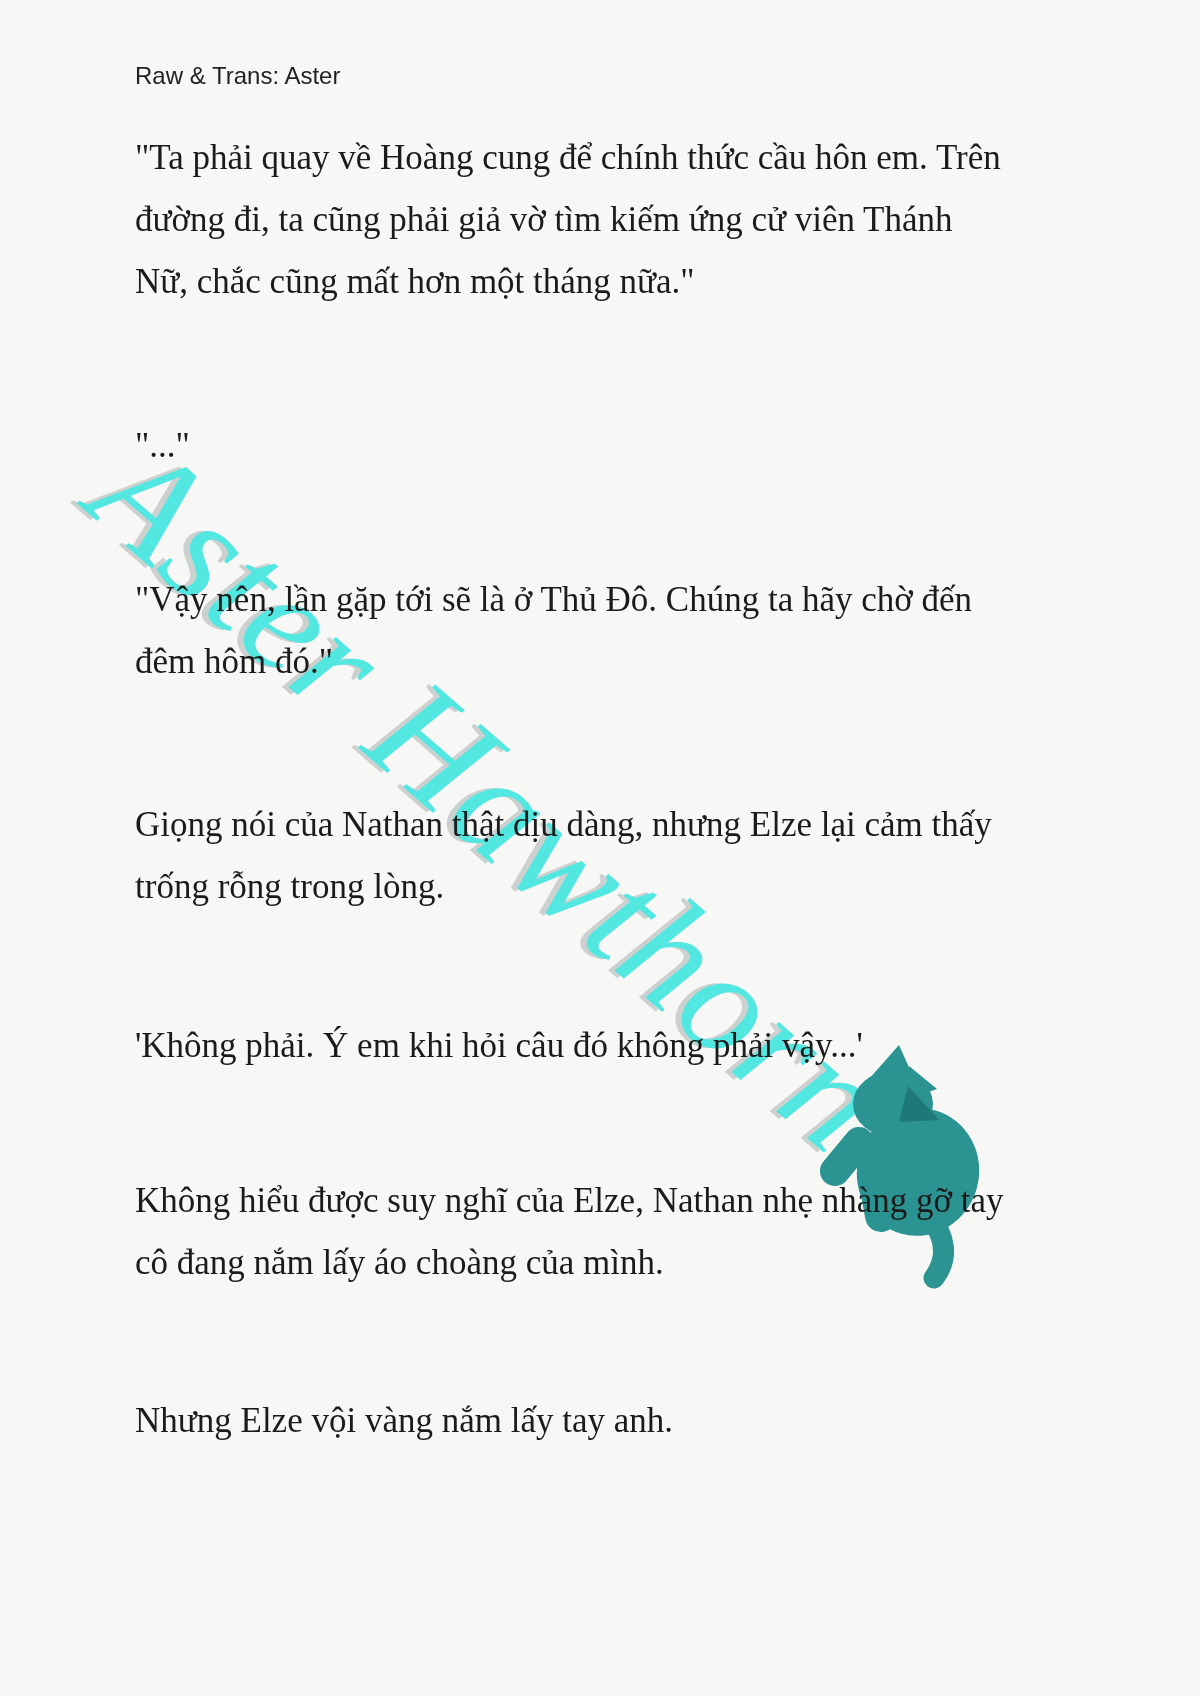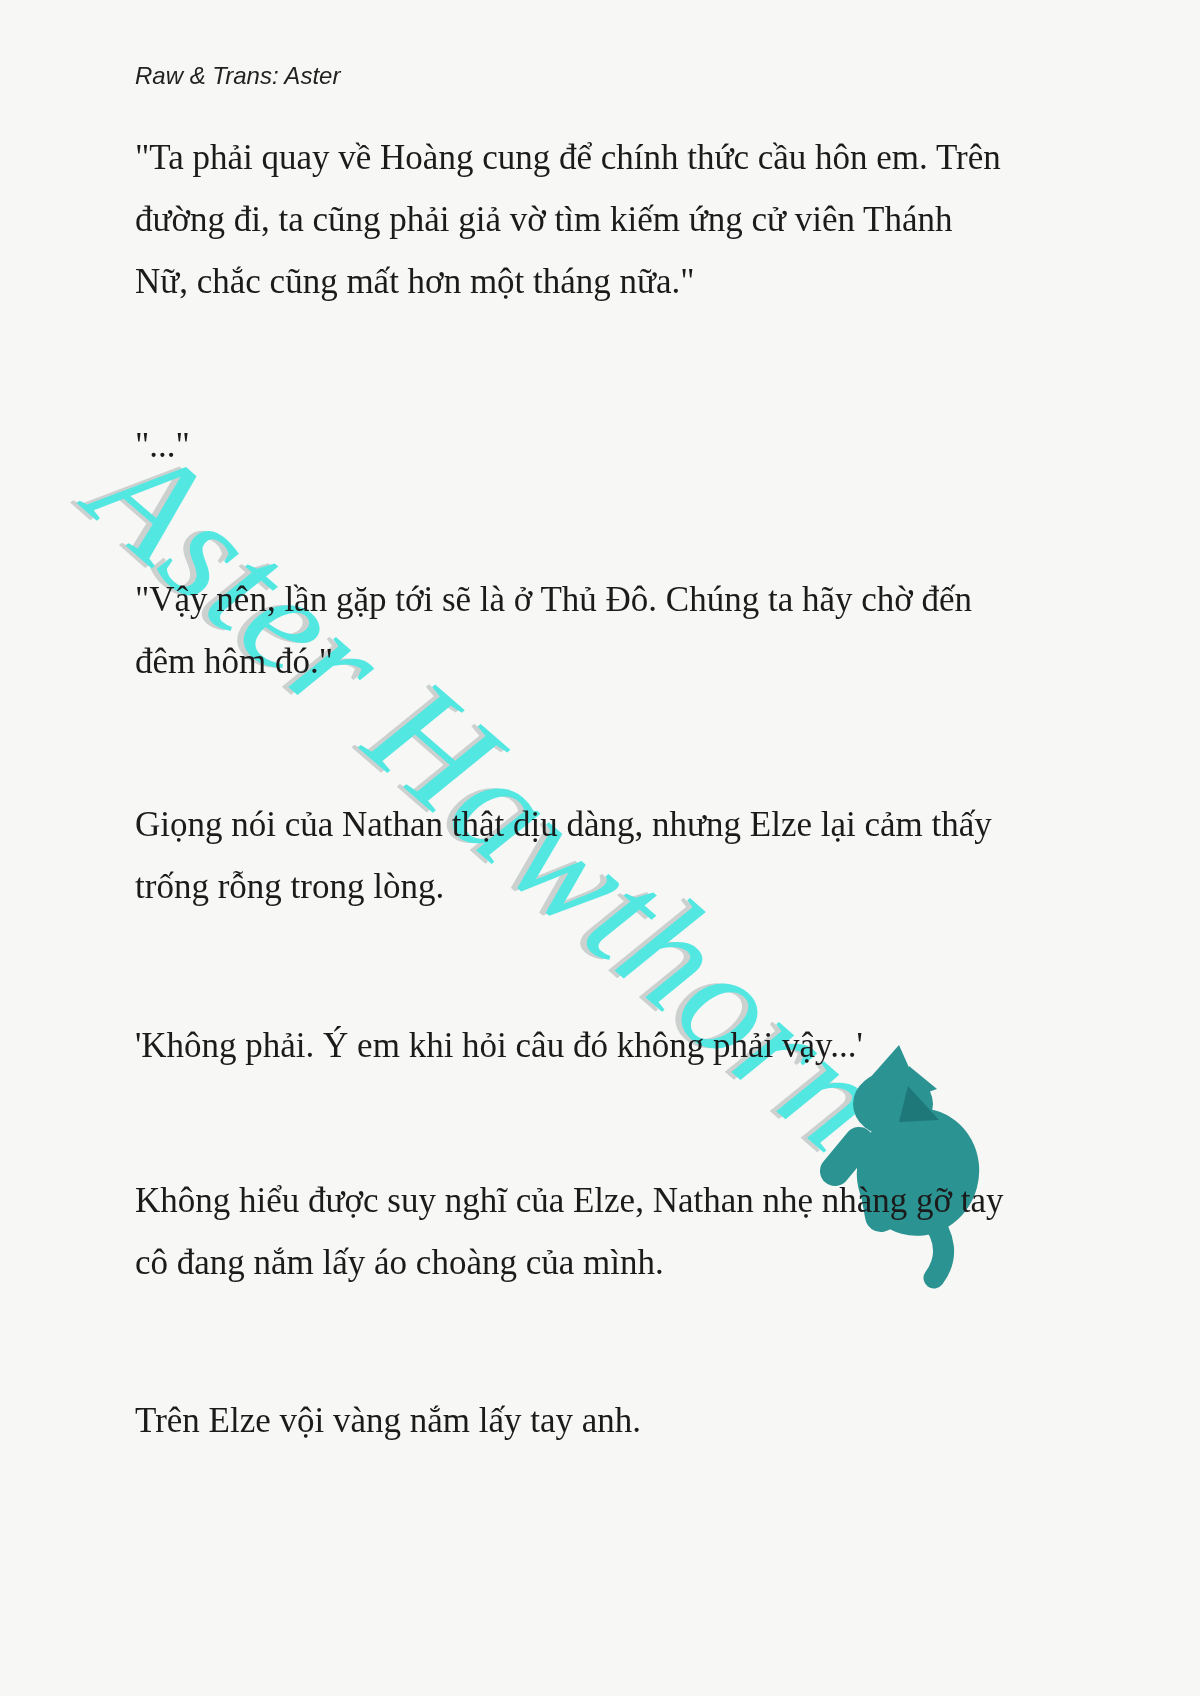--- a/index.html
+++ b/index.html
@@ -18,21 +18,20 @@
   }
   .credit {
     position: absolute;
     left: 135px;
     top: 62px;
     font-family: "Liberation Sans", sans-serif;
     font-size: 24px;
     line-height: 28px;
     color: #222;
     z-index: 3;
-    font-style: italic;
   }
   .para {
     position: absolute;
     left: 135px;
     width: 920px;
     font-size: 35px;
     line-height: 62px;
     white-space: pre-line;
     z-index: 3;
   }
@@ -96,15 +95,15 @@
 đường đi, ta cũng phải giả vờ tìm kiếm ứng cử viên Thánh
 Nữ, chắc cũng mất hơn một tháng nữa."</div>
   <div class="para p2">"..."</div>
   <div class="para p3">"Vậy nên, lần gặp tới sẽ là ở Thủ Đô. Chúng ta hãy chờ đến
 đêm hôm đó."</div>
   <div class="para p5">'Không phải. Ý em khi hỏi câu đó không phải vậy...'</div>
   <div class="para p4">Giọng nói của Nathan thật dịu dàng, nhưng Elze lại cảm thấy
 trống rỗng trong lòng.</div>
   <div class="para p6">Không hiểu được suy nghĩ của Elze, Nathan nhẹ nhàng gỡ tay
 cô đang nắm lấy áo choàng của mình.</div>
-  <div class="para p7">Trên Elze vội vàng nắm lấy tay anh.</div>
+  <div class="para p7">Nhưng Elze vội vàng nắm lấy tay anh.</div>
 
 </div>
 
 </body></html>

